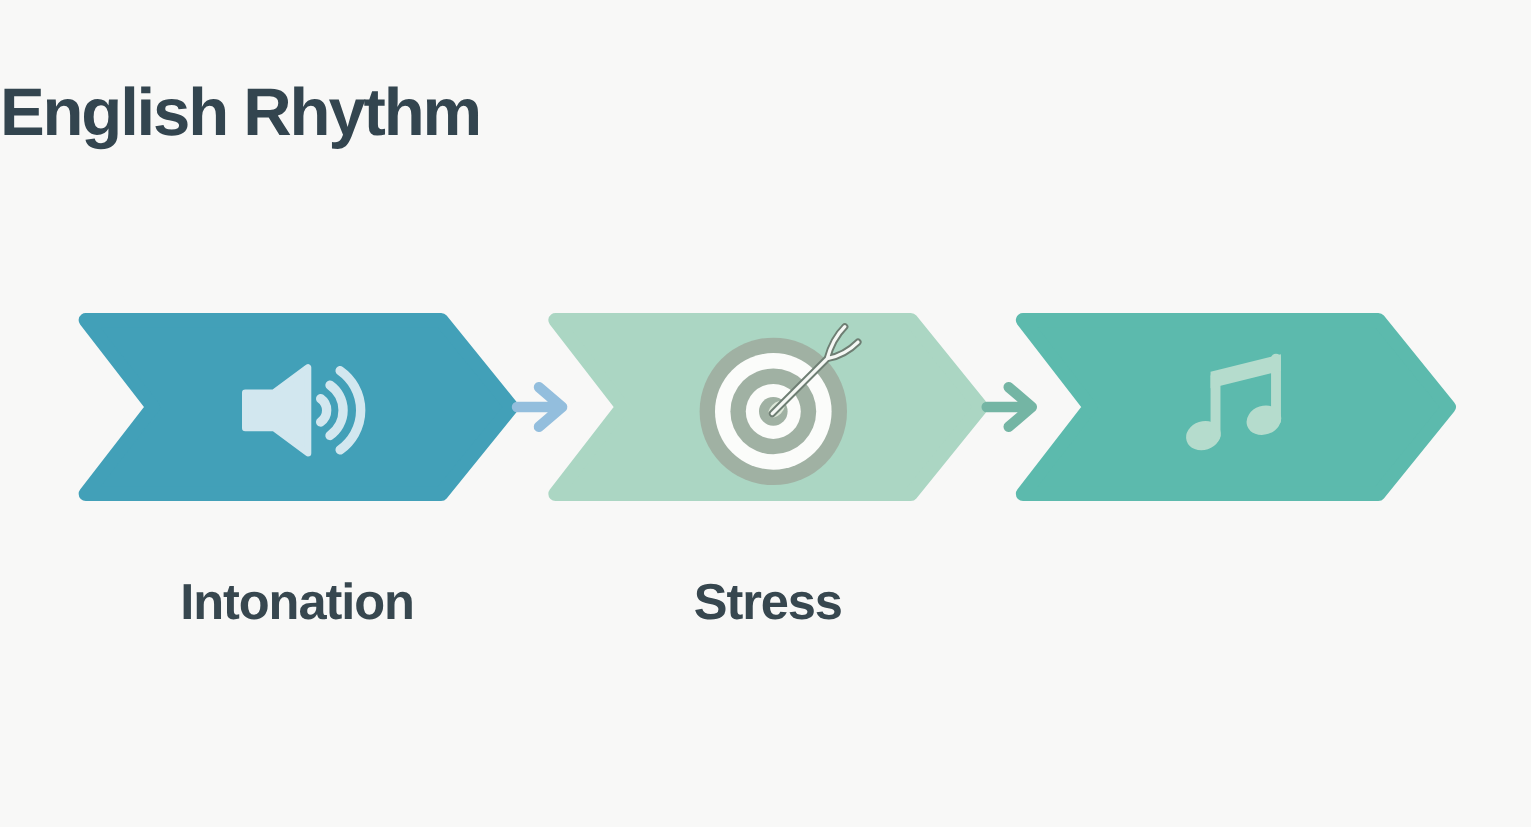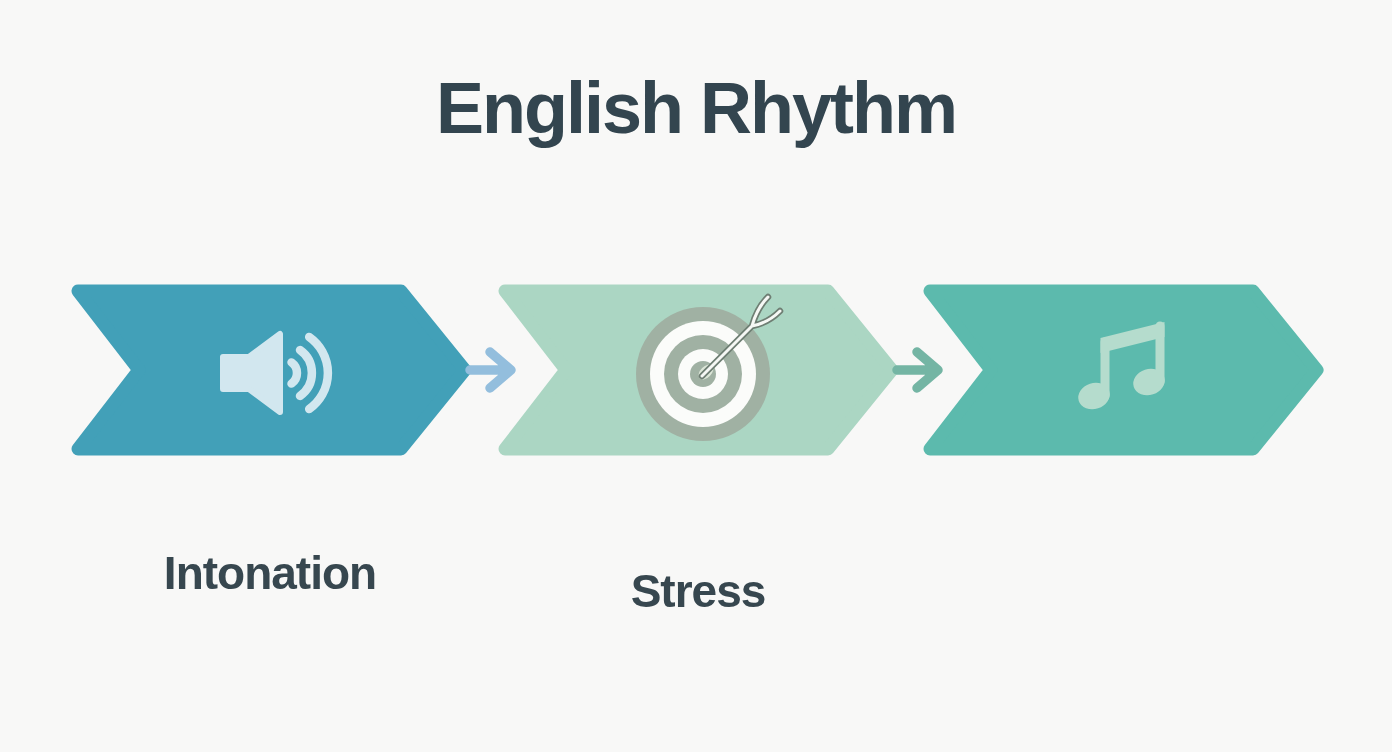--- a/index.html
+++ b/index.html
@@ -16,44 +16,43 @@
   }
   .canvas {
     position: absolute;
     inset: 0;
   }
   .diagram-title {
     position: absolute;
     top: 72px;
     left: 0;
     width: 100%;
-    text-align: center;
-    font-size: 72px;
+    font-size: 61px;
     font-weight: 700;
     letter-spacing: -2px;
     color: var(--title_text, #33454f);
     line-height: 1.0;
   }
   .band-svg {
     position: absolute;
     top: 0;
     left: 0;
   }
   .step-label {
     position: absolute;
-    top: 546px;
+    top: 520px;
     transform: translateX(-50%);
     font-size: 46px;
     font-weight: 700;
     letter-spacing: -1px;
     color: var(--label_text, #37474f);
     white-space: nowrap;
   }
   .step-label.l1 { left: 270px; }
-  .step-label.l2 { left: 698px; margin-top: 18px; }
+  .step-label.l2 { left: 698px; }
   .step-label.l3 { left: 1120px; }
 
   .chev1 { fill: var(--chevron_intonation); stroke: var(--chevron_intonation); }
   .chev2 { fill: var(--chevron_stress);     stroke: var(--chevron_stress); }
   .chev3 { fill: var(--chevron_rhythm);     stroke: var(--chevron_rhythm); }
   .chev  { stroke-width: 13; stroke-linejoin: round; }
 
   .arrow1 { stroke: var(--arrow_intonation_stress); }
   .arrow2 { stroke: var(--arrow_stress_rhythm); }
   .flow-arrow { fill: none; stroke-width: 9.5; stroke-linecap: round; stroke-linejoin: round; }

